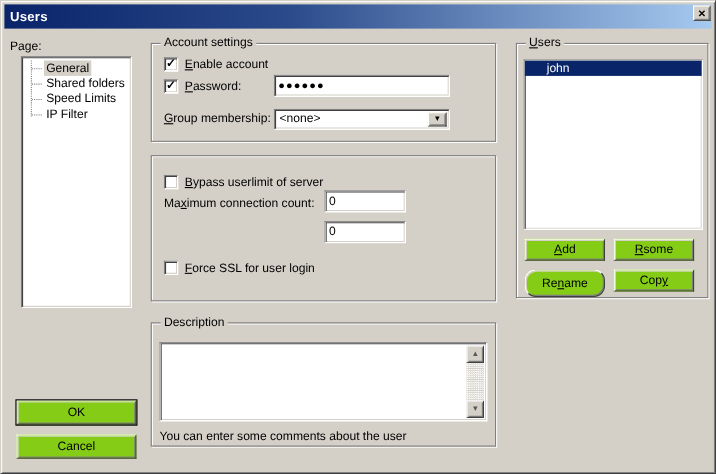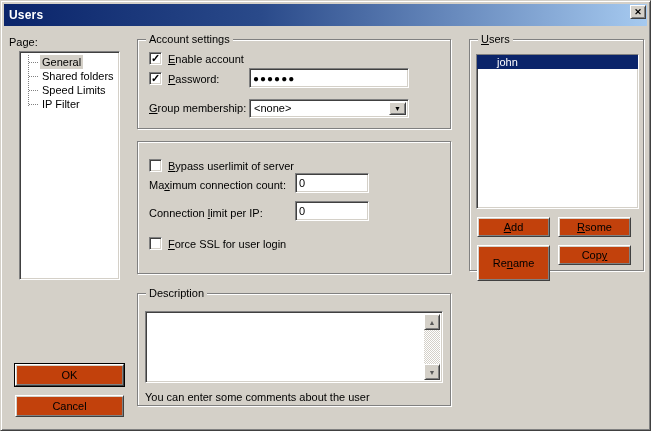--- a/index.html
+++ b/index.html
@@ -33,21 +33,21 @@
   
   .group{
     position:absolute;border:1px solid #808080;
     box-shadow:inset 1px 1px 0 #ffffff, 1px 1px 0 #ffffff;
   }
   .group-caption{
     position:absolute;top:-7px;left:8px;background:#d4d0c8;padding:0 3px;white-space:nowrap;
   }
   
   .btn{
-    position:absolute;background:#c2410c;
+    position:absolute;background:#84cc16;
     border:1px solid;border-color:#fff #404040 #404040 #fff;
     box-shadow:inset 1px 1px 0 #d4d0c8, inset -1px -1px 0 #808080;
     display:flex;align-items:center;justify-content:center;
     font-size:11px;cursor:default;white-space:nowrap;
   }
   .btn.default{outline:1px solid #000;}
   
   .cb{
     position:absolute;width:13px;height:13px;background:#fff;
     border:1px solid;border-color:#808080 #fff #fff #808080;
@@ -154,21 +154,20 @@
 
   <div class="group" style="left:136px;top:140px;width:314px;height:133px;">
     <span class="cb" style="left:11px;top:17px;">
       <span class="mark"></span>
     </span>
     <span class="label" style="left:30px;top:18px;"><span></span><u>B</u><span>ypass userlimit of server</span></span>
 
     <span class="label" style="left:11px;top:37px;"><span>Ma</span><u>x</u><span>imum connection count:</span></span>
     <input class="field" style="left: 157px; top: 31px; width: 74px; height: 20px;" value="0">
 
-    <span class="label" style="left:11px;top:65px;"><span>Connection </span><u>l</u><span>imit per IP:</span></span>
     <input class="field" style="left: 157px; top: 59px; width: 74px; height: 20px;" value="0">
 
     <span class="cb" style="left:11px;top:95px;">
       <span class="mark"></span>
     </span>
     <span class="label" style="left:30px;top:96px;"><span></span><u>F</u><span>orce SSL for user login</span></span>
   </div>
 
   <div class="group" style="left:136px;top:292px;width:314px;height:113px;">
     <span class="group-caption">Description</span>
@@ -190,21 +189,21 @@
     <span class="group-caption"><span></span><u>U</u><span>sers</span></span>
     <div class="listbox sunken" style="left:6px;top:14px;width:163px;height:155px;">
       <div class="list-item sel-active">john</div>
     </div>
     <div class="btn" style="left:7px;top:177px;width:73px;height:20px;">
         <span><span></span><u>A</u><span>dd</span></span>
       </div>
     <div class="btn" style="left:88px;top:177px;width:73px;height:20px;">
         <span><span></span><u>R</u><span>some</span></span>
       </div>
-    <div class="btn" style="left:7px;top:205px;width:73px;height:36px;">
+    <div class="btn" style="left:7px;top:205px;width:73px;height:25px;border-radius:10px;">
         <span><span>Re</span><u>n</u><span>ame</span></span>
       </div>
     <div class="btn" style="left:88px;top:205px;width:73px;height:20px;">
         <span><span>Cop</span><u>y</u><span></span></span>
       </div>
   </div>
 
   <div class="btn default" style="left:14px;top:363px;width:109px;height:22px;">OK</div>
   <div class="btn" style="left:14px;top:394px;width:109px;height:22px;">Cancel</div>
 

